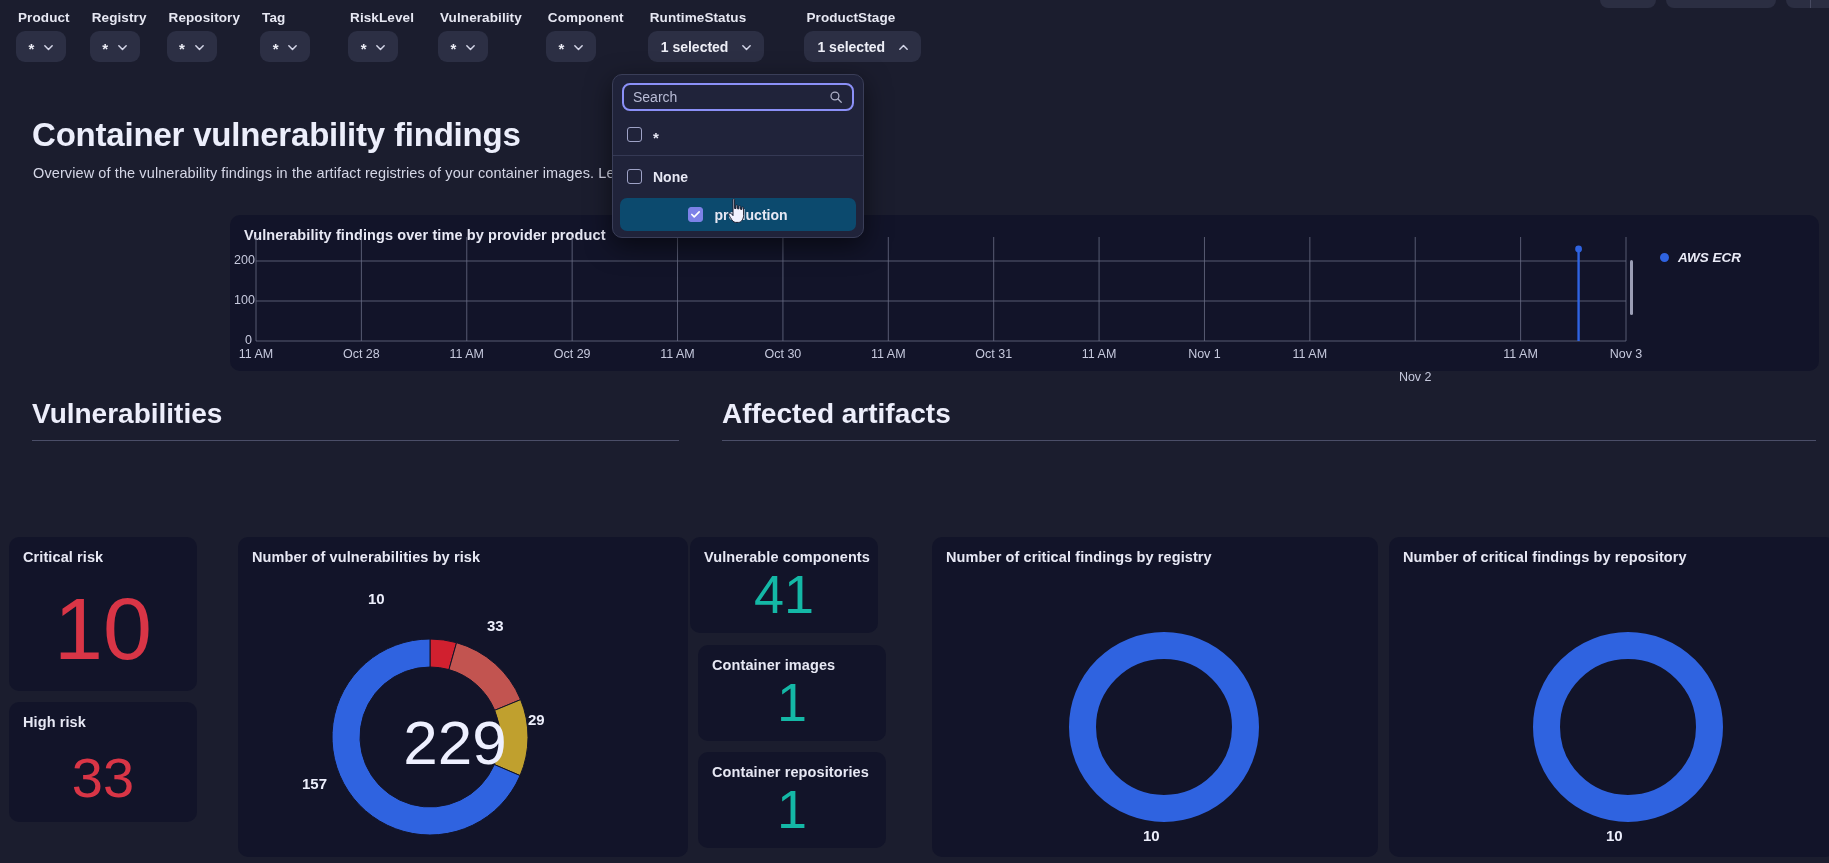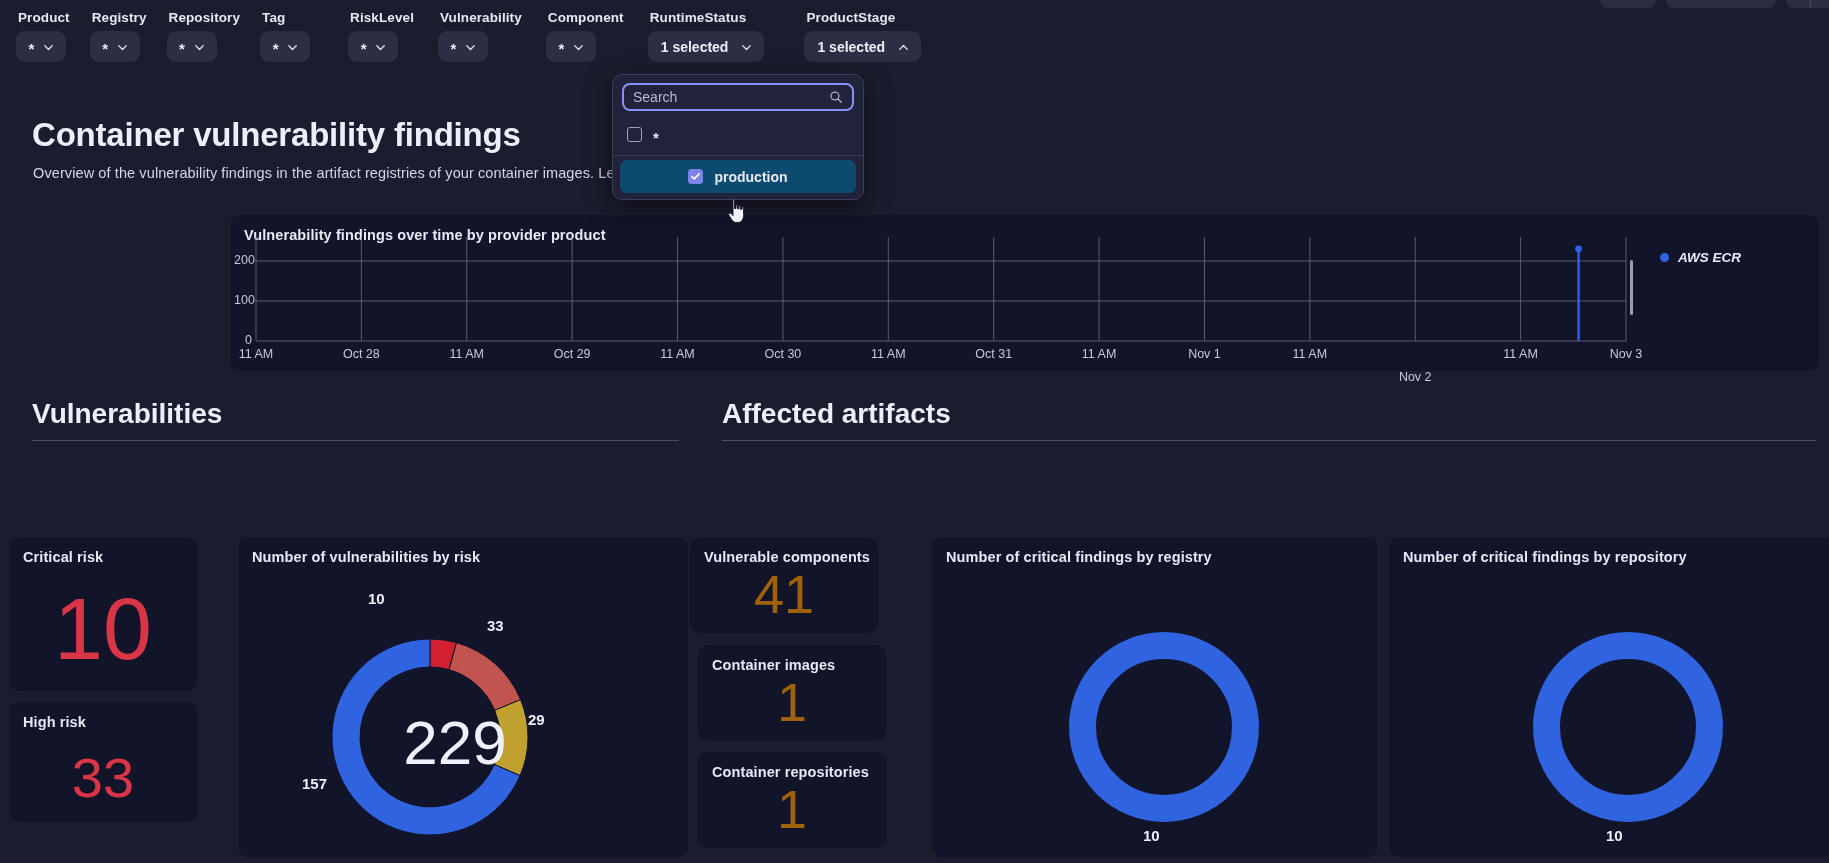--- a/index.html
+++ b/index.html
@@ -105,21 +105,21 @@
   .ext-ico { display:inline-block; vertical-align:-2px; margin-left:3px; }
 
   
   .card { position:absolute; background:#121429; border-radius:10px; }
   .card-title {
     position:absolute; left:14px; top:12px;
     font-size:14.5px; font-weight:700; color:#e7e8f4; letter-spacing:.1px;
   }
   .big-num {
     position:absolute; width:100%; text-align:center;
-    font-weight:400; color:#a16207; line-height:1;
+    font-weight:400; color:#14b8a6; line-height:1;
   }
 
   
   #card-total { left:9px; top:215px; width:188px; height:156px; }
   #card-total .big-num { font-size:86px; top:46px; color:#e2e4fb; }
 
   
   #card-time { left:230px; top:215px; width:1589px; height:156px; }
 
   
@@ -298,20 +298,26 @@
     <div class="dd-list">
       <div class="dd-item">
         <span class="cbox">
           
         </span>
         <span class="dd-text star">*</span>
       </div>
 
       <div class="dd-sep"></div>
 
+      <div class="dd-item">
+        <span class="cbox">
+          
+        </span>
+        <span class="dd-text">None</span>
+      </div>
 
       <div class="dd-item selected">
         <span class="cbox on">
           <svg viewBox="0 0 12 12" width="11" height="11">
               <path d="M2 6 L4.6 8.6 L10 3.2" fill="none" stroke="#ffffff" stroke-width="1.8" stroke-linecap="round" stroke-linejoin="round"></path>
             </svg>
         </span>
         <span class="dd-text">production</span>
       </div>
     </div>

